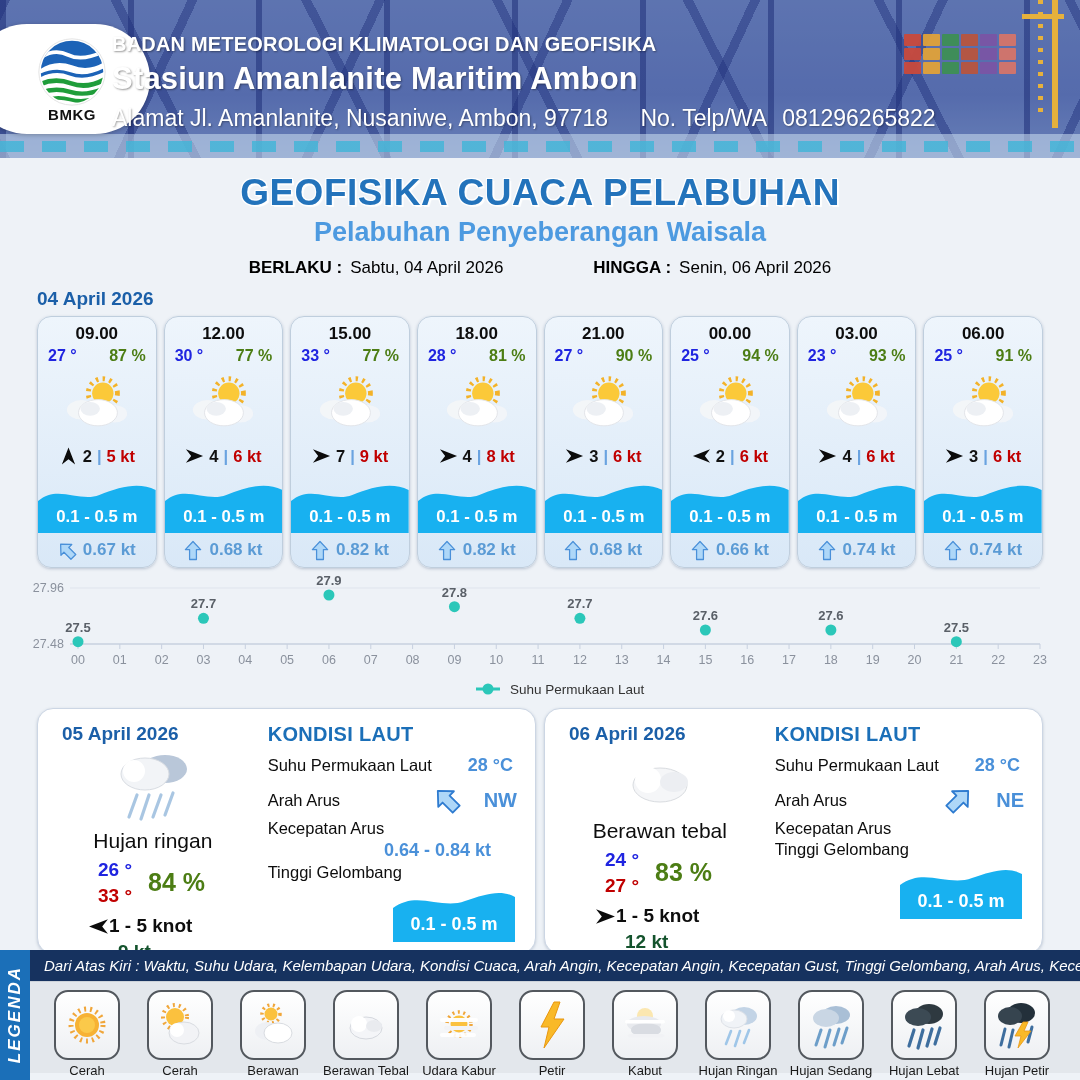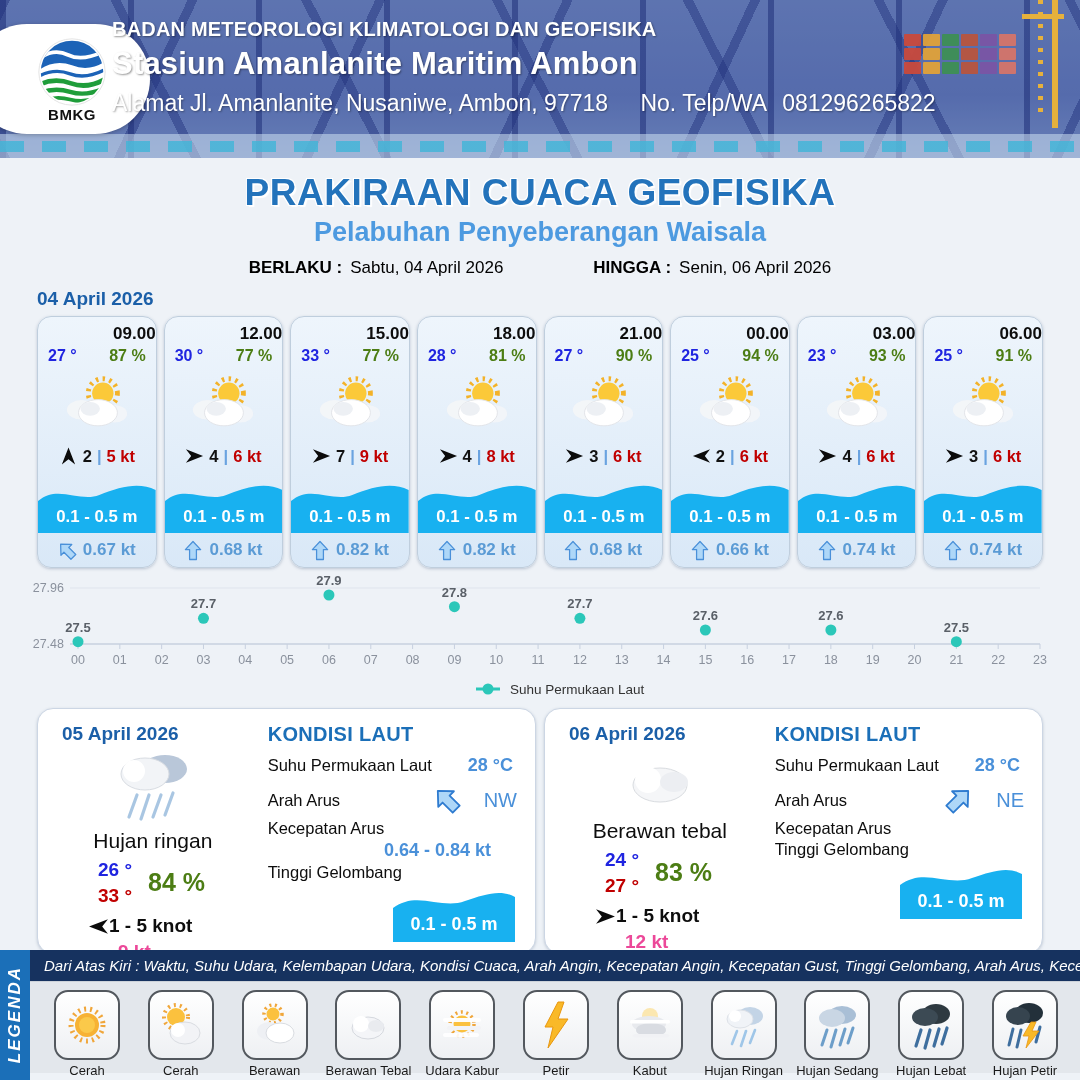--- a/index.html
+++ b/index.html
@@ -30,40 +30,40 @@
   .h-containers div:nth-child(6n+5){background:#7a55a5;}
   .h-containers div:nth-child(6n+6){background:#d5756a;}
   .h-crane{position:absolute;right:22px;top:0;width:6px;height:128px;background:#e6b13c;}
   .h-crane:before{content:"";position:absolute;left:-30px;top:14px;width:42px;height:5px;background:#e6b13c;}
   .h-crane:after{content:"";position:absolute;left:-14px;top:0;width:5px;height:120px;
     background:repeating-linear-gradient(180deg,#e6b13c 0 4px, transparent 4px 12px);}
   .logo-pill{position:absolute;left:-28px;top:24px;width:178px;height:110px;background:#fff;
     border-radius:55px;box-shadow:0 1px 4px rgba(0,0,0,.25);
     display:flex;flex-direction:column;align-items:center;justify-content:center;padding-left:22px;box-sizing:border-box;}
   .logo-pill .bmkg-label{font-weight:bold;font-size:15px;color:#111;margin-top:-2px;letter-spacing:.5px;}
-  .h-text{position:absolute;left:112px;top:18px;color:#fff;}
+  .h-text{position:absolute;left:112px;top:33px;color:#fff;}
   .h-agency{font-size:20px;font-weight:bold;letter-spacing:.2px;text-shadow:1px 1px 2px rgba(0,0,0,.4);}
   .h-station{font-size:31px;font-weight:bold;margin-top:5px;letter-spacing:.2px;text-shadow:1px 1px 2px rgba(0,0,0,.4);}
   .h-address{font-size:23px;margin-top:8px;font-weight:400;text-shadow:1px 1px 2px rgba(0,0,0,.35);}
   .h-address .phone-label{margin-left:26px;}
   .h-address .phone-num{margin-left:10px;text-align:center;}
   
   .main-title{margin-top:14px;text-align:center;font-size:37px;font-weight:bold;color:#2373bb;
     letter-spacing:.5px;text-shadow:-1px -1px 0 #fff,1px -1px 0 #fff,-1px 1px 0 #fff,2px 2px 1px #ffffff;}
   .sub-title{text-align:center;font-size:27px;font-weight:bold;color:#4d9ae0;margin-top:3px;}
   .validity{display:flex;justify-content:center;gap:90px;margin-top:10px;font-size:17px;color:#000;}
   .validity b{font-weight:bold;}
   .validity span.v-val{margin-left:8px;font-weight:normal;}
   .day1-date{margin:10px 0 0 37px;font-size:19px;font-weight:bold;color:#1b5fa8;}
   
   .cards-row{display:flex;gap:7px;margin:6px 37px 0 37px;}
   .fc-card{flex:1;height:250px;border-radius:14px;overflow:hidden;
     background:linear-gradient(180deg,#eef5fc 0%,#d9e8f7 100%);
     border:1px solid #bfcedd;box-shadow:0 1px 3px rgba(90,110,140,.35);
-    display:flex;flex-direction:column;text-align:right;}
+    display:flex;flex-direction:column;text-align:center;}
   .fc-time{margin-top:7px;font-size:17px;font-weight:bold;color:#0d0d0d;}
   .fc-temps{display:flex;justify-content:space-between;padding:0 10px;margin-top:3px;font-size:16px;font-weight:bold;}
   .fc-temp{color:#1f24e0;}
   .fc-hum{color:#4c7d14;}
   .fc-iconwrap{height:76px;display:flex;align-items:center;justify-content:center;}
   .fc-wind{height:30px;display:flex;align-items:center;justify-content:center;gap:5px;
     font-size:16.5px;font-weight:bold;color:#111;}
   .fc-wind .sep{color:#6aa3e0;font-weight:bold;}
   .fc-gust{color:#c00000;}
   .fc-wavesvg{margin-top:auto;display:block;width:100%;height:56px;}
@@ -79,39 +79,39 @@
   .dc-left{width:43%;display:flex;flex-direction:column;}
   .dc-date{font-size:19px;font-weight:bold;color:#1b5fa8;margin:4px 0 0 10px;}
   .dc-iconwrap{height:82px;display:flex;align-items:center;justify-content:center;margin-top:2px;}
   .dc-cond{font-size:21px;color:#0d0d0d;text-align:center;margin-top:2px;}
   .dc-temps{display:flex;align-items:center;gap:16px;margin:4px 0 0 46px;}
   .dc-minmax{display:flex;flex-direction:column;font-size:19px;font-weight:bold;line-height:1.35;}
   .dc-min{color:#1f24e0;}
   .dc-max{color:#c00000;}
   .dc-rh{font-size:25px;font-weight:bold;color:#4c7d14;}
   .dc-wind{display:flex;align-items:center;margin:7px 0 0 36px;font-size:19px;font-weight:bold;color:#0d0d0d;}
-  .dc-gust{margin:4px 0 0 66px;font-size:19px;font-weight:bold;color:#ec4899;}
+  .dc-gust{margin:4px 0 0 66px;font-size:19px;font-weight:bold;color:#14532d;}
   .dc-right{flex:1;padding:4px 2px 0 14px;display:flex;flex-direction:column;}
   .sea-title{font-size:20px;font-weight:bold;color:#1b6fb8;letter-spacing:.3px;}
   .sea-row{display:flex;justify-content:space-between;align-items:center;margin-top:9px;}
   .sea-label{font-size:16.5px;color:#0d0d0d;}
   .sea-val{font-size:18px;font-weight:bold;color:#4a90d9;margin-right:6px;}
-  .sea-dir{display:flex;align-items:center;gap:24px;font-size:20px;font-weight:normal;color:#4a90d9;margin-right:2px;}
+  .sea-dir{display:flex;align-items:center;gap:24px;font-size:20px;font-weight:bold;color:#4a90d9;margin-right:2px;}
   .sea-kec-val{text-align:right;font-size:18px;font-weight:bold;color:#4a90d9;margin:2px 28px 0 0;}
   .sea-wave{align-self:flex-end;margin:2px 4px 0 0;}
   
   .footer{position:absolute;left:0;right:0;bottom:0;height:130px;}
   .legend-strip{position:absolute;left:0;top:0;bottom:0;width:30px;background:#1b6fb8;
     display:flex;align-items:center;justify-content:center;}
   .legend-strip span{writing-mode:vertical-rl;transform:rotate(180deg);color:#fff;
     font-weight:bold;font-style:italic;font-size:17px;letter-spacing:2px;}
   .legend-desc{margin-left:30px;background:#16325f;color:#fff;font-style:italic;font-size:15px;
     padding:7px 6px 7px 14px;white-space:nowrap;overflow:hidden;}
   .legend-items{margin-left:30px;background:#e3e7ec;display:flex;justify-content:space-between;
-    padding:8px 10px 0 12px;height:92px;box-sizing:border-box;border-top:1px solid #cdd3da;}
+    padding:8px 18px 0 12px;height:92px;box-sizing:border-box;border-top:1px solid #cdd3da;}
   .legend-item{text-align:center;width:90px;}
   .li-box{width:62px;height:66px;margin:0 auto;border:2px solid #53585e;border-radius:14px;
     background:linear-gradient(180deg,#ffffff,#eef0f3);display:flex;align-items:center;justify-content:center;}
   .li-label{font-size:13px;color:#1a1a1a;margin-top:3px;}
 </style>
 </head>
 <body>
 
 <div class="header">
   <div class="h-beams"></div>
@@ -162,21 +162,21 @@
     <div class="h-agency">BADAN METEOROLOGI KLIMATOLOGI DAN GEOFISIKA</div>
     <div class="h-station">Stasiun Amanlanite Maritim Ambon</div>
     <div class="h-address">
       <span>Alamat Jl. Amanlanite, Nusaniwe, Ambon, 97718</span>
       <span class="phone-label">No. Telp/WA</span>
       <span class="phone-num">081296265822</span>
     </div>
   </div>
 </div>
 
-<div class="main-title">PRAKIRAAN CUACA GEOFISIKA</div>
+<div class="main-title">GEOFISIKA CUACA PELABUHAN</div>
 <div class="sub-title">Pelabuhan Penyeberangan Waisala</div>
 <div class="validity">
   <div>
     <b>BERLAKU :</b><span class="v-val">Sabtu, 04 April 2026</span>
   </div>
   <div>
     <b>HINGGA :</b><span class="v-val">Senin, 06 April 2026</span>
   </div>
 </div>
 

